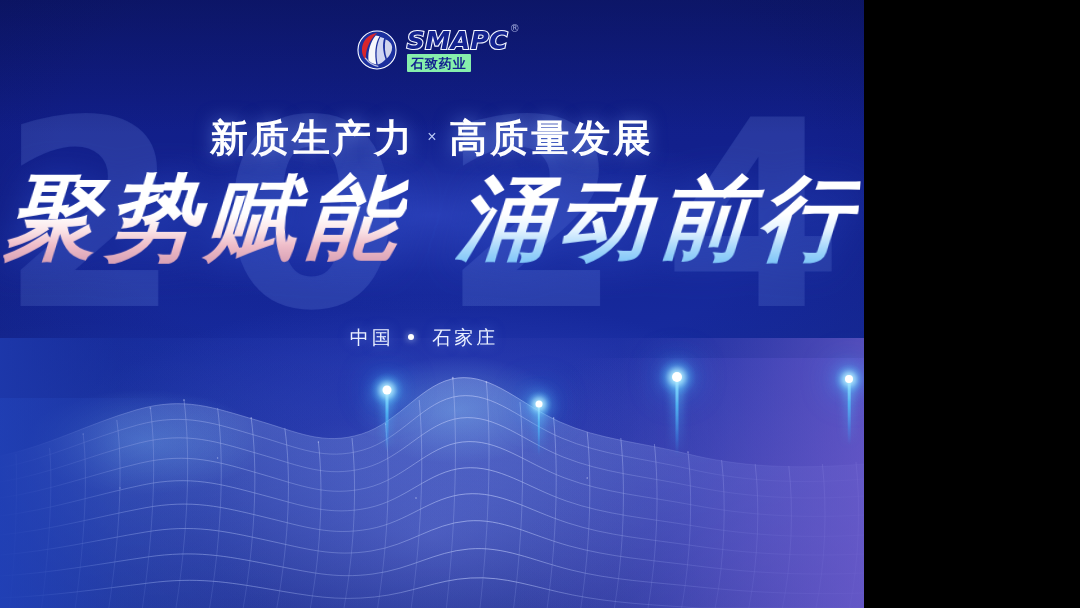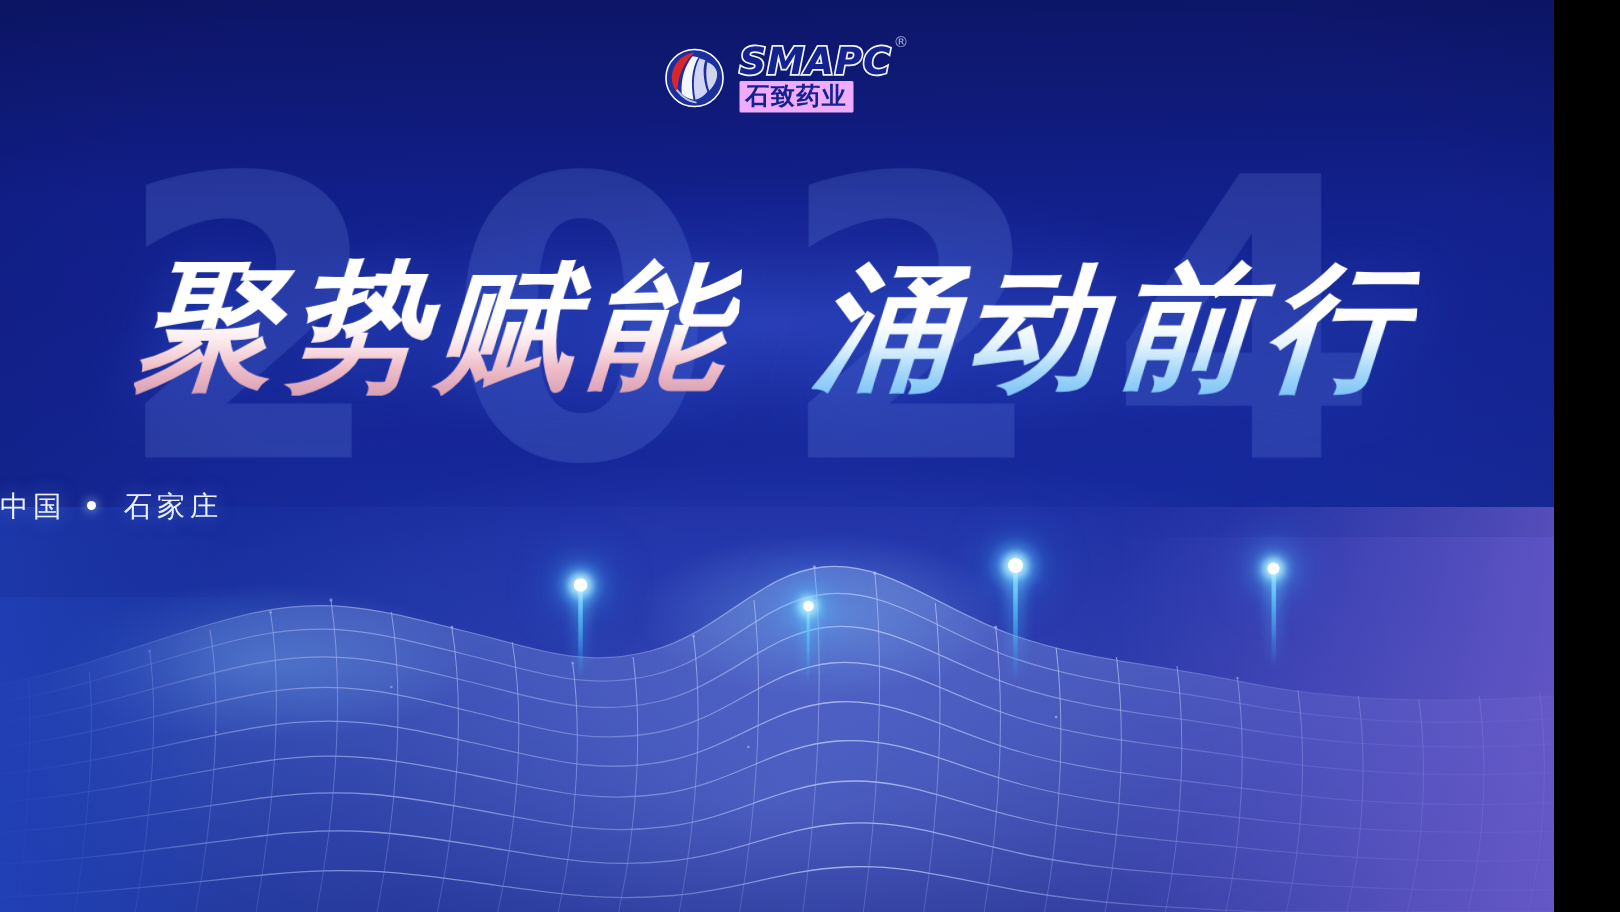--- a/index.html
+++ b/index.html
@@ -7,21 +7,21 @@
     margin: 0;
     padding: 0;
     background: #000;
   }
   body {
     font-family: "Liberation Sans", "DejaVu Sans", sans-serif;
   }
 
   .stage {
     position: relative;
-    width: 1036px;
+    width: 864px;
     height: 608px;
     overflow: hidden;
     background: #10208a;
   }
 
   
   .bg-base {
     position: absolute;
     inset: 0;
     background:
@@ -125,23 +125,23 @@
     right: -12px;
     font-size: 10px;
     font-weight: 400;
     font-style: normal;
     color: #cfd8ff;
     -webkit-text-stroke: 0;
     opacity: 0.75;
   }
   .brand-cn {
     display: inline-block;
-    background: #f0abfc;
+    background: #86efac;
     color: #13228f;
-    font-size: 16px;
+    font-size: 13px;
     font-weight: 700;
     line-height: 1;
     padding: 2.5px 4px 2.5px 4px;
     letter-spacing: 1px;
     border-radius: 1px;
     white-space: nowrap;
   }
 
   .header-title {
     font-size: 28px;
@@ -210,20 +210,21 @@
     background-image: linear-gradient(to bottom, #ffffff 0%, #ffffff 45%, #e6f4ff 62%, #a8d8fb 82%, #7cc4f7 100%);
   }
   .headline-gap { display: inline-block; width: 44px; }
 
   
   .location {
     position: absolute;
     top: 325px;
     left: 0;
     right: 16px;
+    text-align: center;
     z-index: 6;
     font-size: 19px;
     letter-spacing: 3px;
     color: #eaf0ff;
     text-shadow: 0 0 12px rgba(120,160,255,0.5);
     white-space: nowrap;
   }
   .location .dot {
     display: inline-block;
     width: 6px; height: 6px;
@@ -346,20 +347,25 @@
         <span class="brand-word">
           <span>SMAPC</span>
           <span class="brand-reg">®</span>
         </span>
         <span class="brand-cn">石致药业</span>
       </span>
     </div>
 
   </div>
 
+  <div class="subtitle">
+    <span class="sub-seg">新质生产力</span>
+    <span class="sub-x">×</span>
+    <span class="sub-seg">高质量发展</span>
+  </div>
 
   <div class="headline">
     <span class="headline-seg warm">聚势赋能</span>
     <span class="headline-gap"></span>
     <span class="headline-seg cool">涌动前行</span>
   </div>
 
   <div class="location">
     <span>中国</span>
     <span class="dot"></span>

